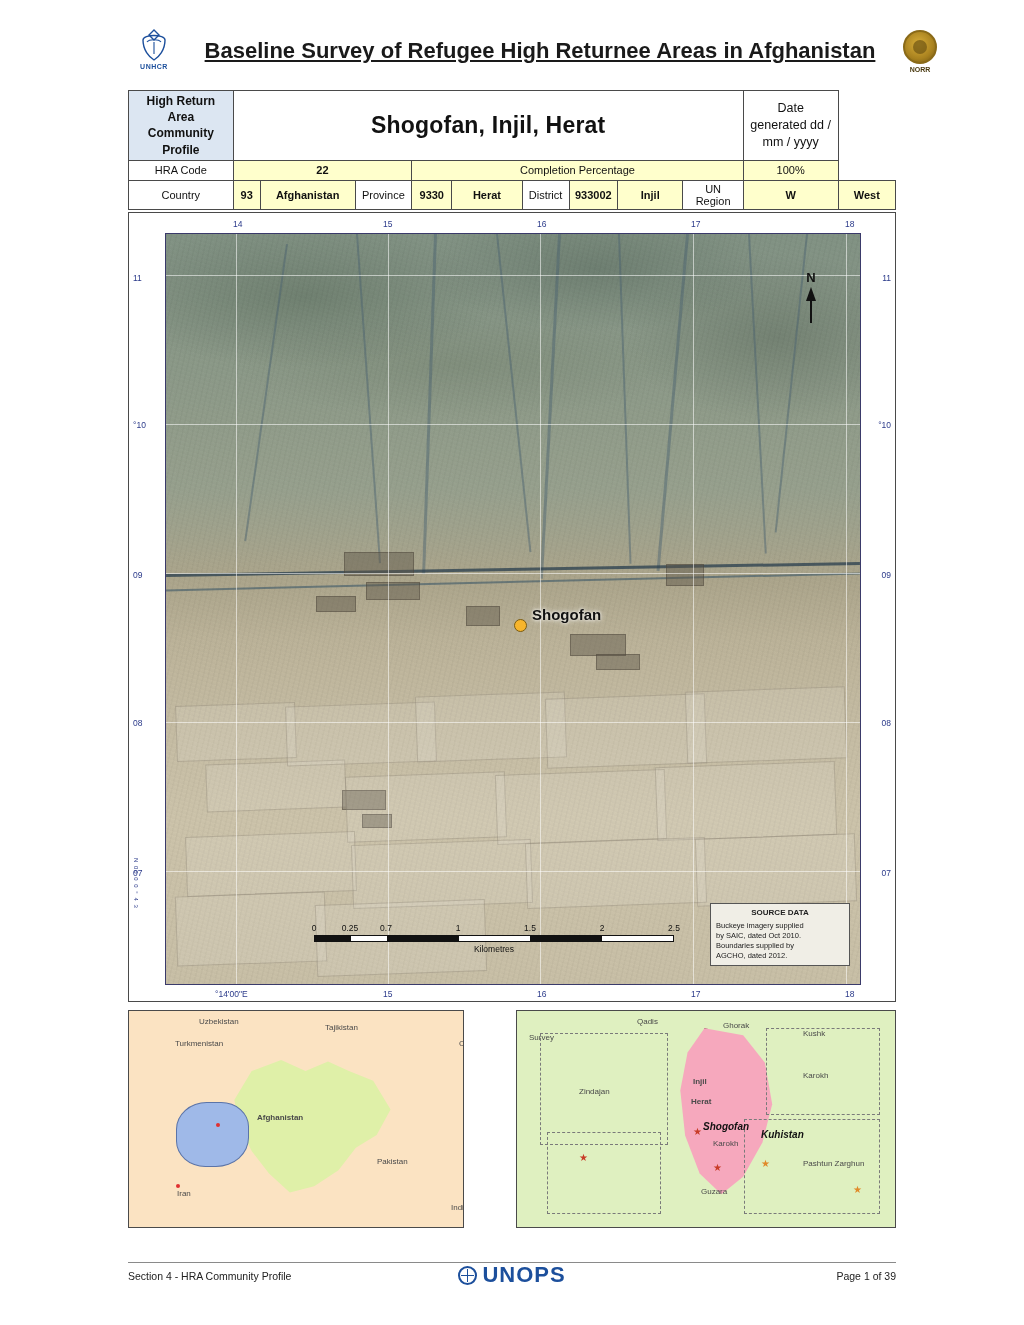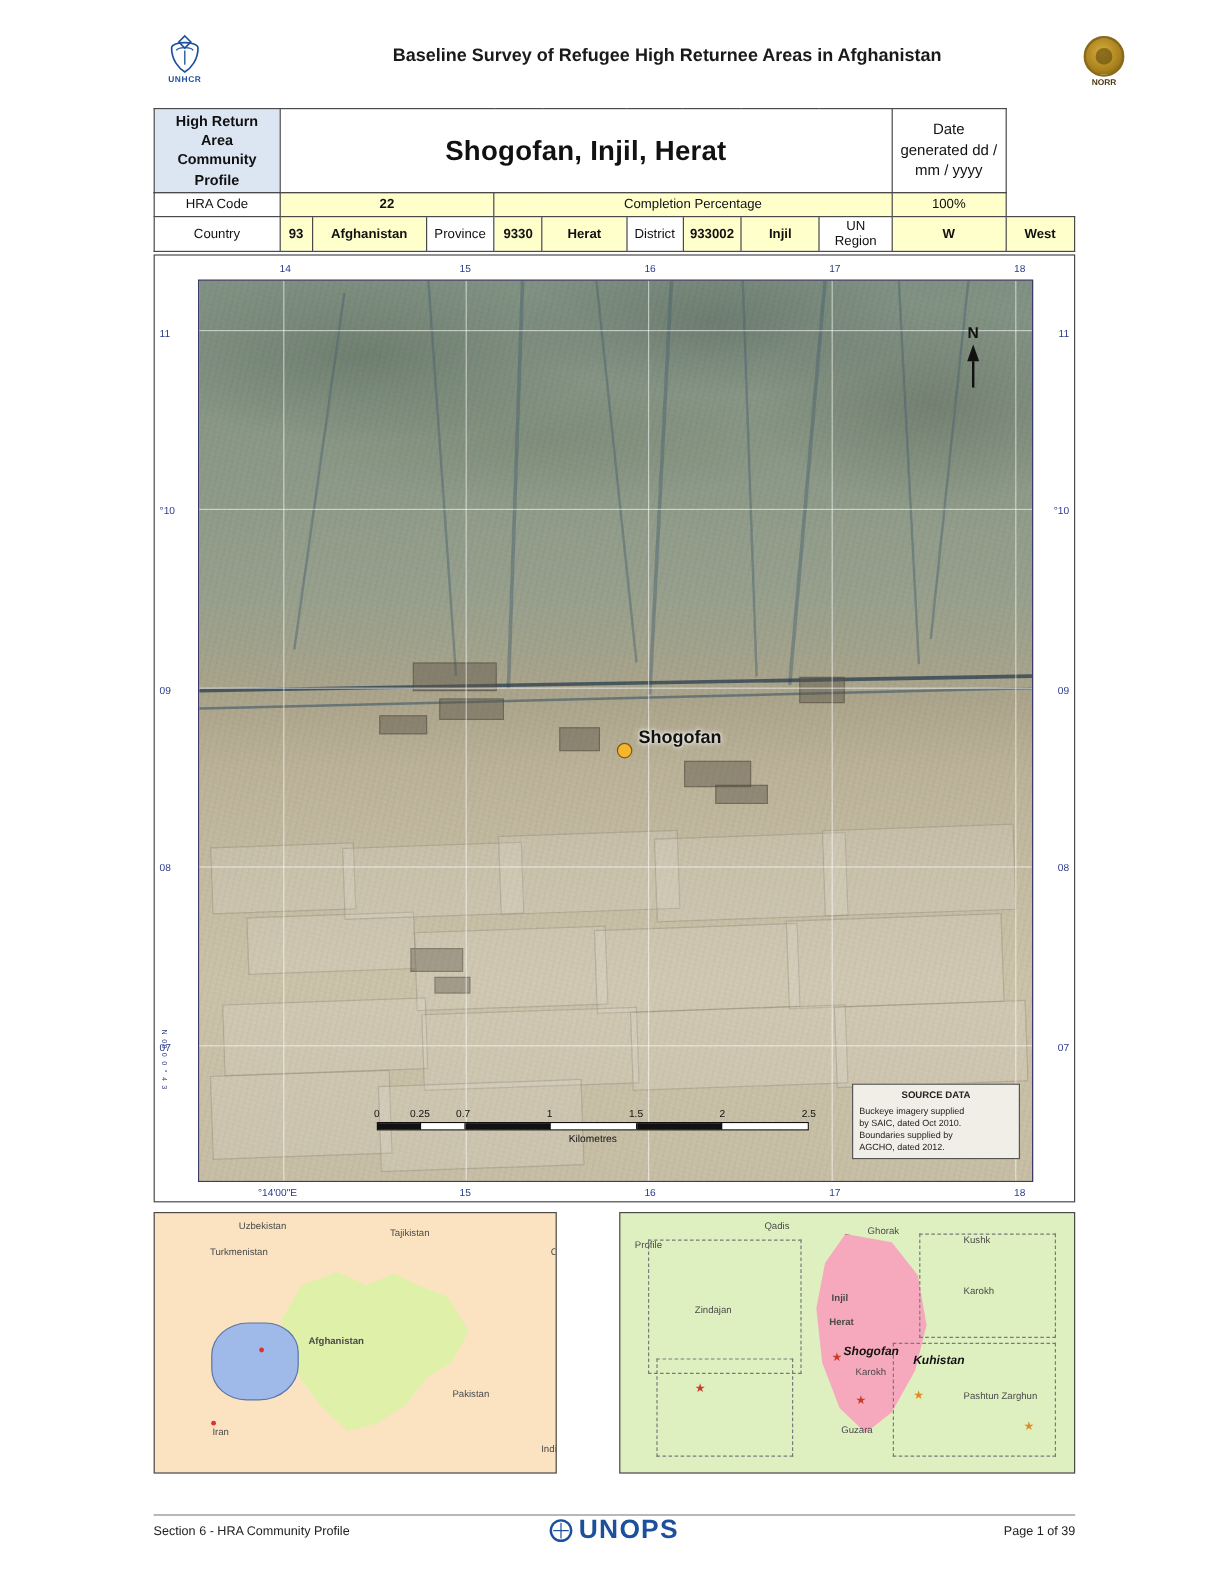--- a/index.html
+++ b/index.html
@@ -37,26 +37,27 @@
   .unhcr-mark svg { display: block; }
   .unhcr-text {
     font-size: 7px;
     color: #1c4f9c;
     letter-spacing: 0.5px;
     margin-top: 1px;
     font-weight: bold;
   }
   .header-title {
     position: absolute;
-    left: 216px; top: 38px;
+    left: 200px; top: 38px;
     width: 680px;
     text-align: center;
-    font-size: 15px;
+    font-size: 22px;
     font-weight: bold;
     color: #1a1a1a;
+    text-decoration: underline;
   }
   .norr-logo {
     position: absolute;
     right: 78px; top: 30px;
     width: 52px; height: 48px;
     text-align: center;
   }
   .norr-seal {
     width: 34px; height: 34px;
     margin: 0 auto;
@@ -657,41 +658,41 @@
 
   <div class="inset-right">
     <div class="herat-prov"></div>
     <div class="district-dash" style="left:6%; top:10%; width:34%; height:52%;"></div>
     <div class="district-dash" style="left:66%; top:8%; width:30%; height:40%;"></div>
     <div class="district-dash" style="left:60%; top:50%; width:36%; height:44%;"></div>
     <div class="district-dash" style="left:8%; top:56%; width:30%; height:38%;"></div>
 
     <div class="inset-label" style="left:120px; top:6px;">Qadis</div>
     <div class="inset-label" style="left:206px; top:10px;">Ghorak</div>
-    <div class="inset-label" style="left:12px; top:22px;">Profile</div>
+    <div class="inset-label" style="left:12px; top:22px;">Survey</div>
     <div class="inset-label" style="left:286px; top:60px;">Karokh</div>
     <div class="inset-label" style="left:286px; top:18px;">Kushk</div>
     <div class="inset-label" style="left:62px; top:76px;">Zindajan</div>
     <div class="inset-label bold" style="left:176px; top:66px;">Injil</div>
     <div class="inset-label bold" style="left:174px; top:86px;">Herat</div>
     <div class="inset-label" style="left:184px; top:176px;">Guzara</div>
     <div class="inset-label" style="left:286px; top:148px;">Pashtun Zarghun</div>
     <div class="inset-label" style="left:196px; top:128px;">Karokh</div>
     <div class="kuhsan-label" style="left:244px; top:118px;">Kuhistan</div>
 
     <div class="star" style="left:176px; top:116px;">★</div>
     <div class="star" style="left:62px; top:142px;">★</div>
     <div class="star" style="left:196px; top:152px;">★</div>
     <div class="star orange" style="left:244px; top:148px;">★</div>
     <div class="star orange" style="left:336px; top:174px;">★</div>
     <div class="shogofan-inset-label" style="left:186px; top:110px;">Shogofan</div>
   </div>
 
   <div class="footer-rule"></div>
-  <div class="footer-left">Section 6 - HRA Community Profile</div>
+  <div class="footer-left">Section 4 - HRA Community Profile</div>
   <div class="footer-center">
     <span class="unops-wrap">
       <span class="unops-glyph"></span>
       <span class="unops-text">UNOPS</span>
     </span>
   </div>
   <div class="footer-right">Page 1 of 39</div>
 
 </div>
 

